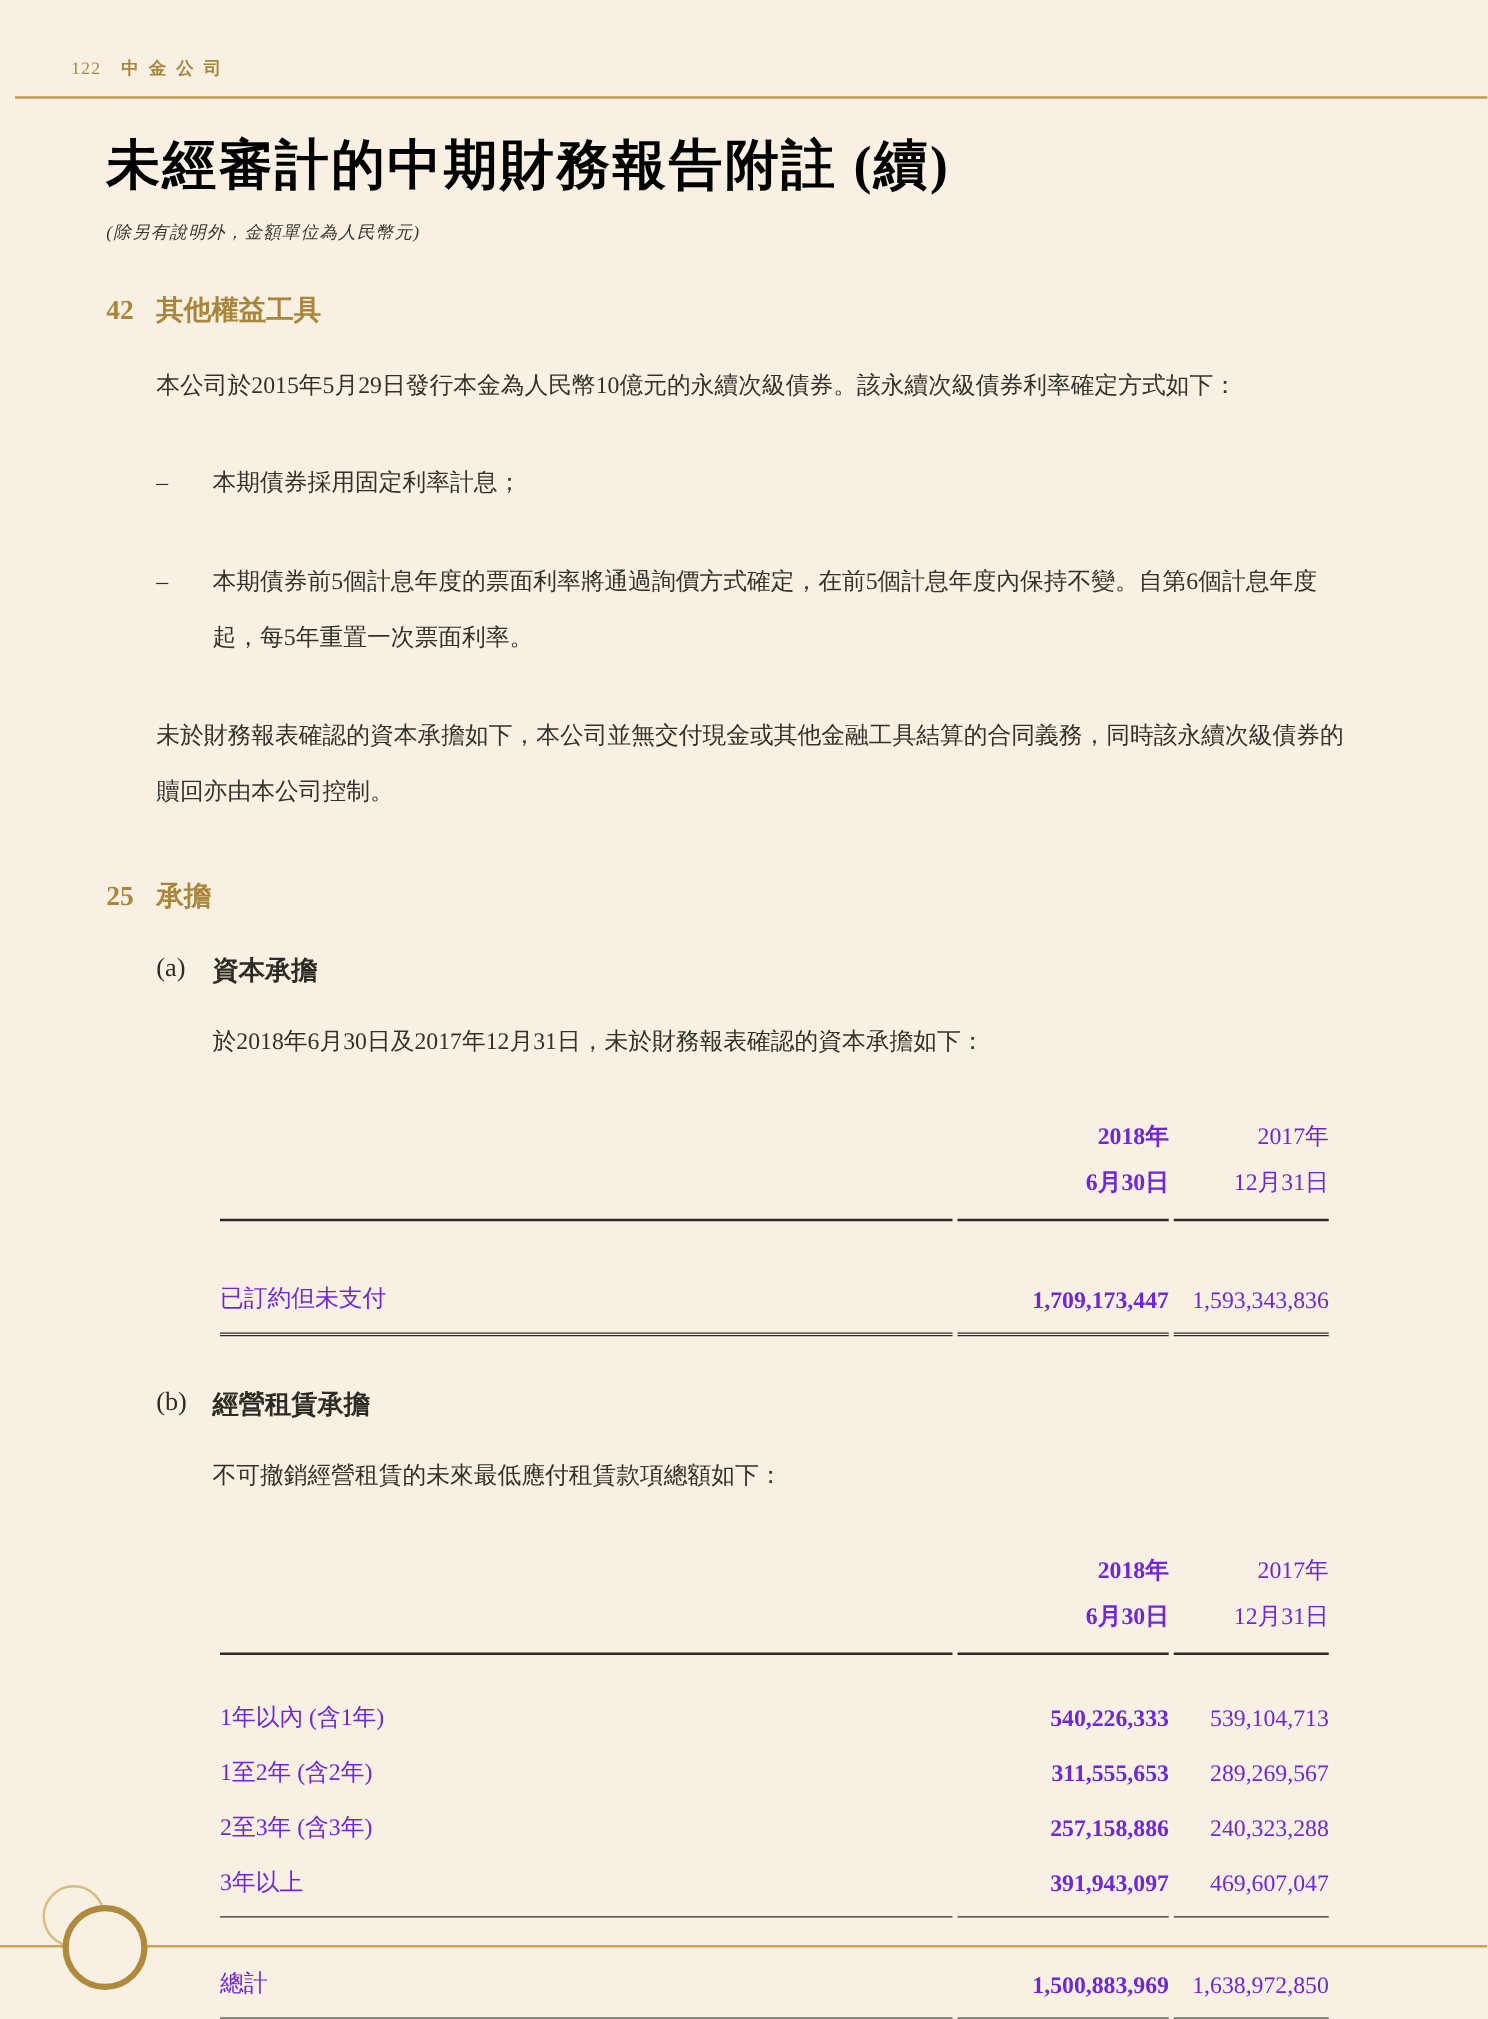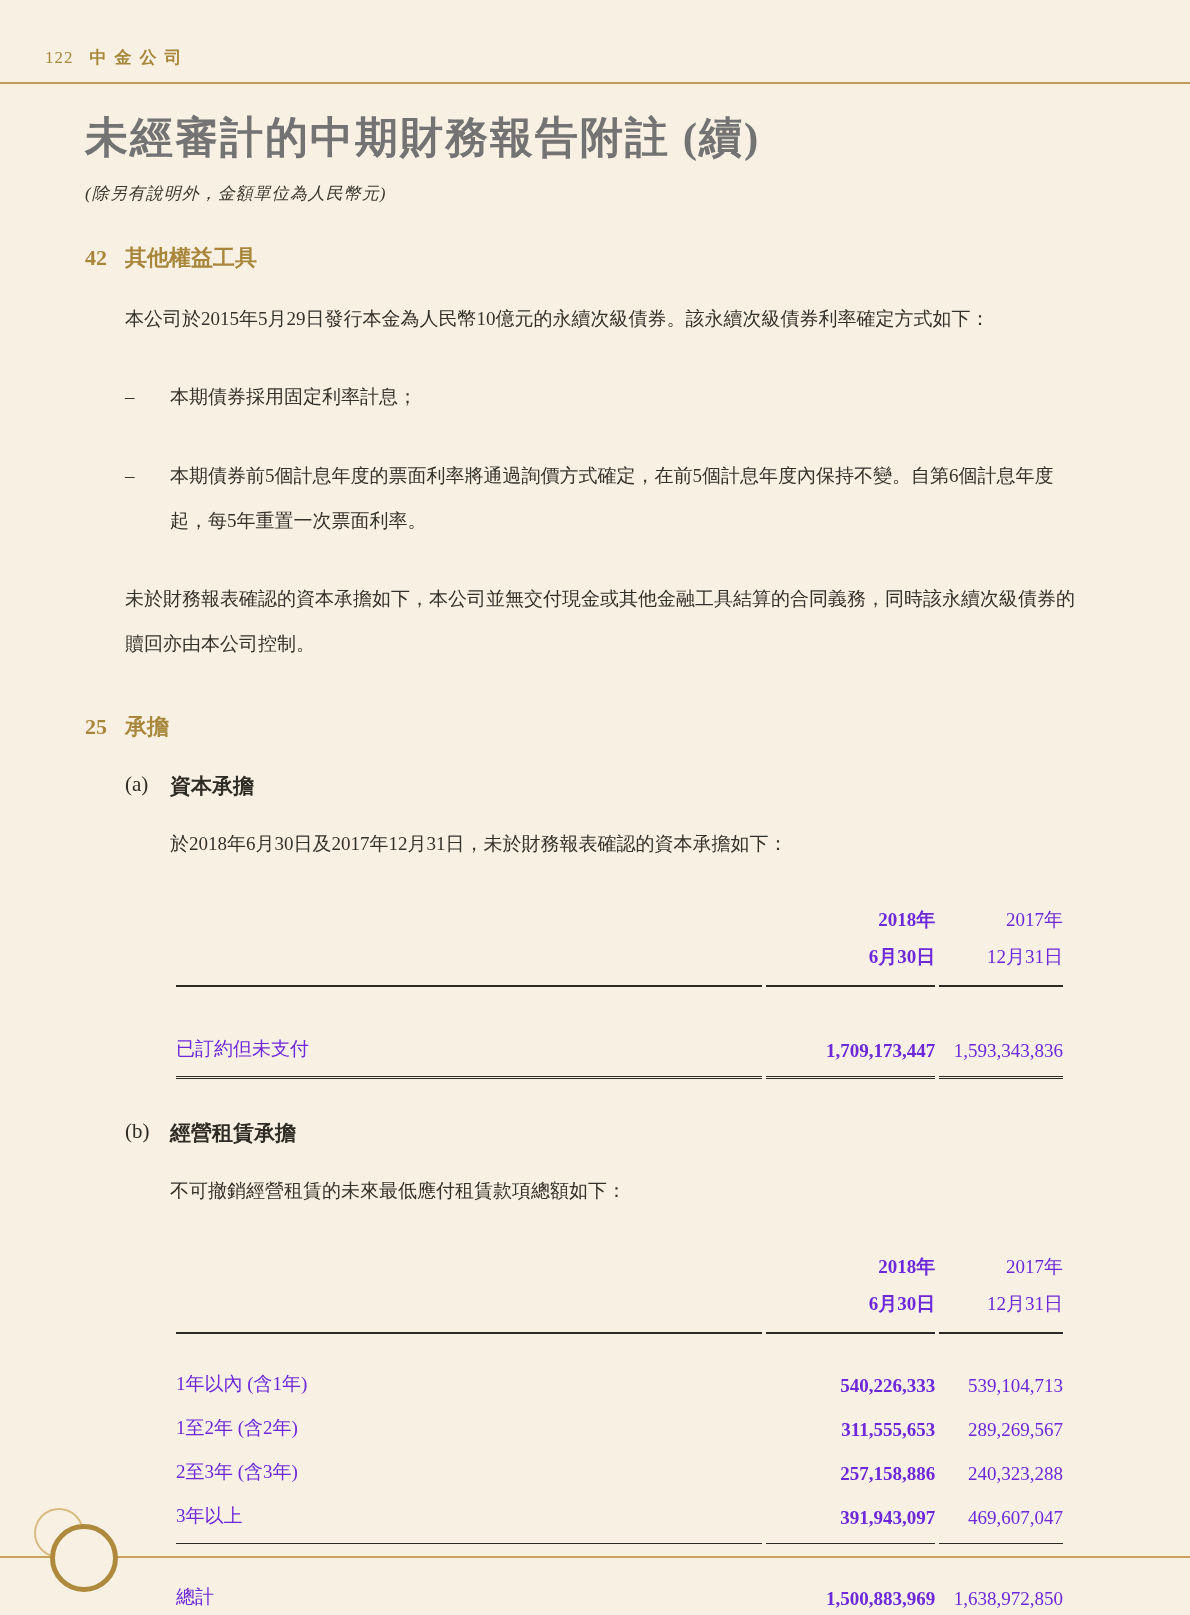--- a/index.html
+++ b/index.html
@@ -7,34 +7,34 @@
     width:1190px;height:1615px;position:relative;overflow:hidden;
     background:#f8f1e3;
     font-family:"Liberation Serif","DejaVu Serif",serif;
     color:#34312a;
   }
   
   .page-header{
     padding:46px 45px 13px 45px;
     border-bottom:2px solid #bc9c52;
     color:#a8873c;
-    font-size:17px;
-    display:flex;align-items:baseline;gap:16px;
+    font-size:14px;
+    display:flex;align-items:baseline;gap:16px;margin-left:12px;
   }
   .page-header .pageno{letter-spacing:1px;}
   .page-header .company{letter-spacing:8px;font-weight:bold;font-family:Liberation Mono, monospace;}
   
   .doc-title{
     margin:28px 0 0 85px;
-    font-size:43px;font-weight:bold;color:#737373;
+    font-size:43px;font-weight:bold;color:#000000;
     letter-spacing:2px;line-height:1.2;
   }
   .doc-subtitle{
     margin:18px 0 0 85px;
-    font-style:italic;font-size:17px;color:#3a372f;letter-spacing:1px;
+    font-style:italic;font-size:14px;color:#3a372f;letter-spacing:1px;
   }
   
   .section{margin-left:85px;margin-right:115px;}
   .sec-heading{display:flex;gap:0;align-items:baseline;font-weight:bold;color:#a8873c;font-size:22px;}
   .sec-heading .sec-num{width:40px;flex:0 0 40px;}
   .sec42{margin-top:38px;}
   .sec43{margin-top:46px;}
   .body-indent{margin-left:40px;}
   p.para{margin:0;font-size:19px;line-height:2.35;}
   .sec42 .intro{margin-top:24px;}

